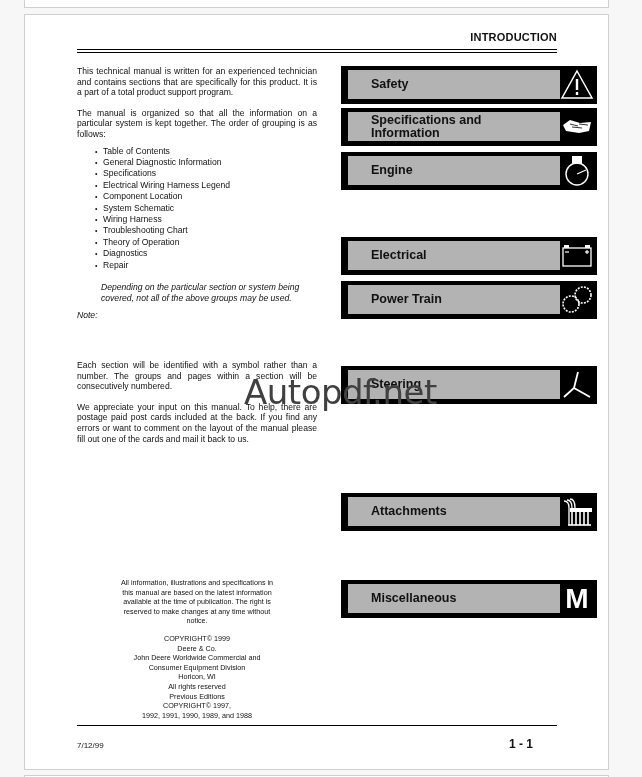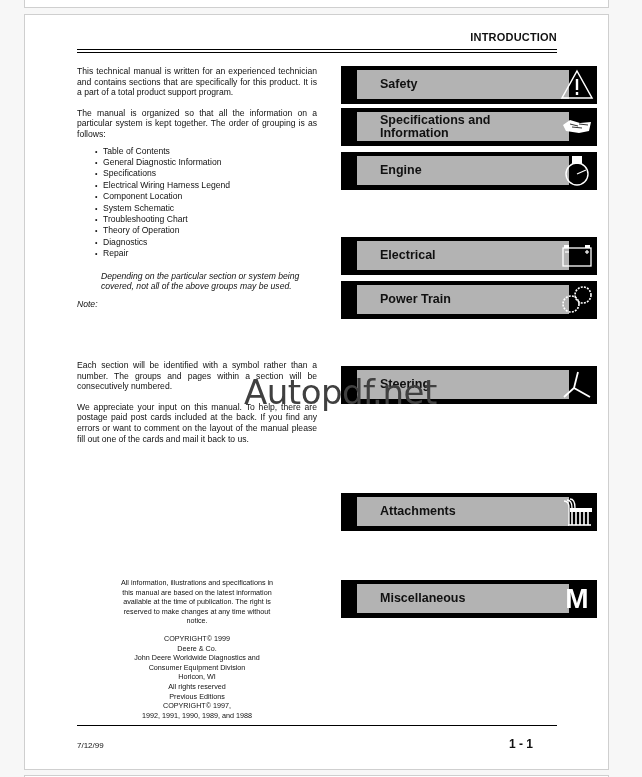--- a/index.html
+++ b/index.html
@@ -50,21 +50,21 @@
   .notice p { margin:0 0 8px 0; }
   .footer-rule { position:absolute; left:52px; top:710px; width:480px; border-top:1px solid #000; }
   .footer-date { position:absolute; left:52px; top:726px; font-size:8px; }
   .footer-page { position:absolute; left:460px; top:722px; width:72px; text-align:center; font-weight:bold; font-size:12px; }
 
   .tab {
     position:absolute; left:316px; width:256px; height:38px; background:#000;
     display:block; cursor:pointer;
   }
   .tab .label-box {
-    position:absolute; left:16px; top:4px; width:212px; height:29px; background:#b3b3b3;
+    position:absolute; left:7px; top:4px; width:212px; height:29px; background:#b3b3b3;
     display:flex; align-items:center;
   }
   .tab .label {
     padding-left:23px; font-weight:bold; font-size:12.5px; line-height:13px; color:#111;
   }
   .tab .icon {
     position:absolute; left:218px; top:2px; width:36px; height:34px;
     display:flex; align-items:center; justify-content:center;
   }
   .tab .icon svg { width:34px; height:32px; }
@@ -85,41 +85,42 @@
   <div class="col-left">
     <p>This technical manual is written for an experienced technician and contains sections that are specifically for this product. It is a part of a total product support program.</p>
     <p>The manual is organized so that all the information on a particular system is kept together. The order of grouping is as follows:</p>
     <ul>
       <li>Table of Contents</li>
       <li>General Diagnostic Information</li>
       <li>Specifications</li>
       <li>Electrical Wiring Harness Legend</li>
       <li>Component Location</li>
       <li>System Schematic</li>
+      <li>Wiring Harness</li>
       <li>Troubleshooting Chart</li>
       <li>Theory of Operation</li>
       <li>Diagnostics</li>
       <li>Repair</li>
     </ul>
     <div class="note">
       <span class="note-label">Note:</span>
       <span class="note-text">Depending on the particular section or system being covered, not all of the above groups may be used.</span>
     </div>
   </div>
 
   <div class="para2">
     <p>Each section will be identified with a symbol rather than a number. The groups and pages within a section will be consecutively numbered.</p>
     <p>We appreciate your input on this manual. To help, there are postage paid post cards included at the back. If you find any errors or want to comment on the layout of the manual please fill out one of the cards and mail it back to us.</p>
   </div>
 
   <div class="notice">
     <p>All information, illustrations and specifications in this manual are based on the latest information available at the time of publication. The right is reserved to make changes at any time without notice.</p>
     <div>COPYRIGHT© 1999</div>
     <div>Deere &amp; Co.</div>
-    <div>John Deere Worldwide Diagnostics and</div>
+    <div>John Deere Worldwide Commercial and</div>
     <div>Consumer Equipment Division</div>
     <div>Horicon, WI</div>
     <div>All rights reserved</div>
     <div>Previous Editions</div>
     <div>COPYRIGHT© 1997,</div>
     <div>1992, 1991, 1990, 1989, and 1988</div>
   </div>
 
   <a class="tab" style="top:51px">
     <span class="label-box">

